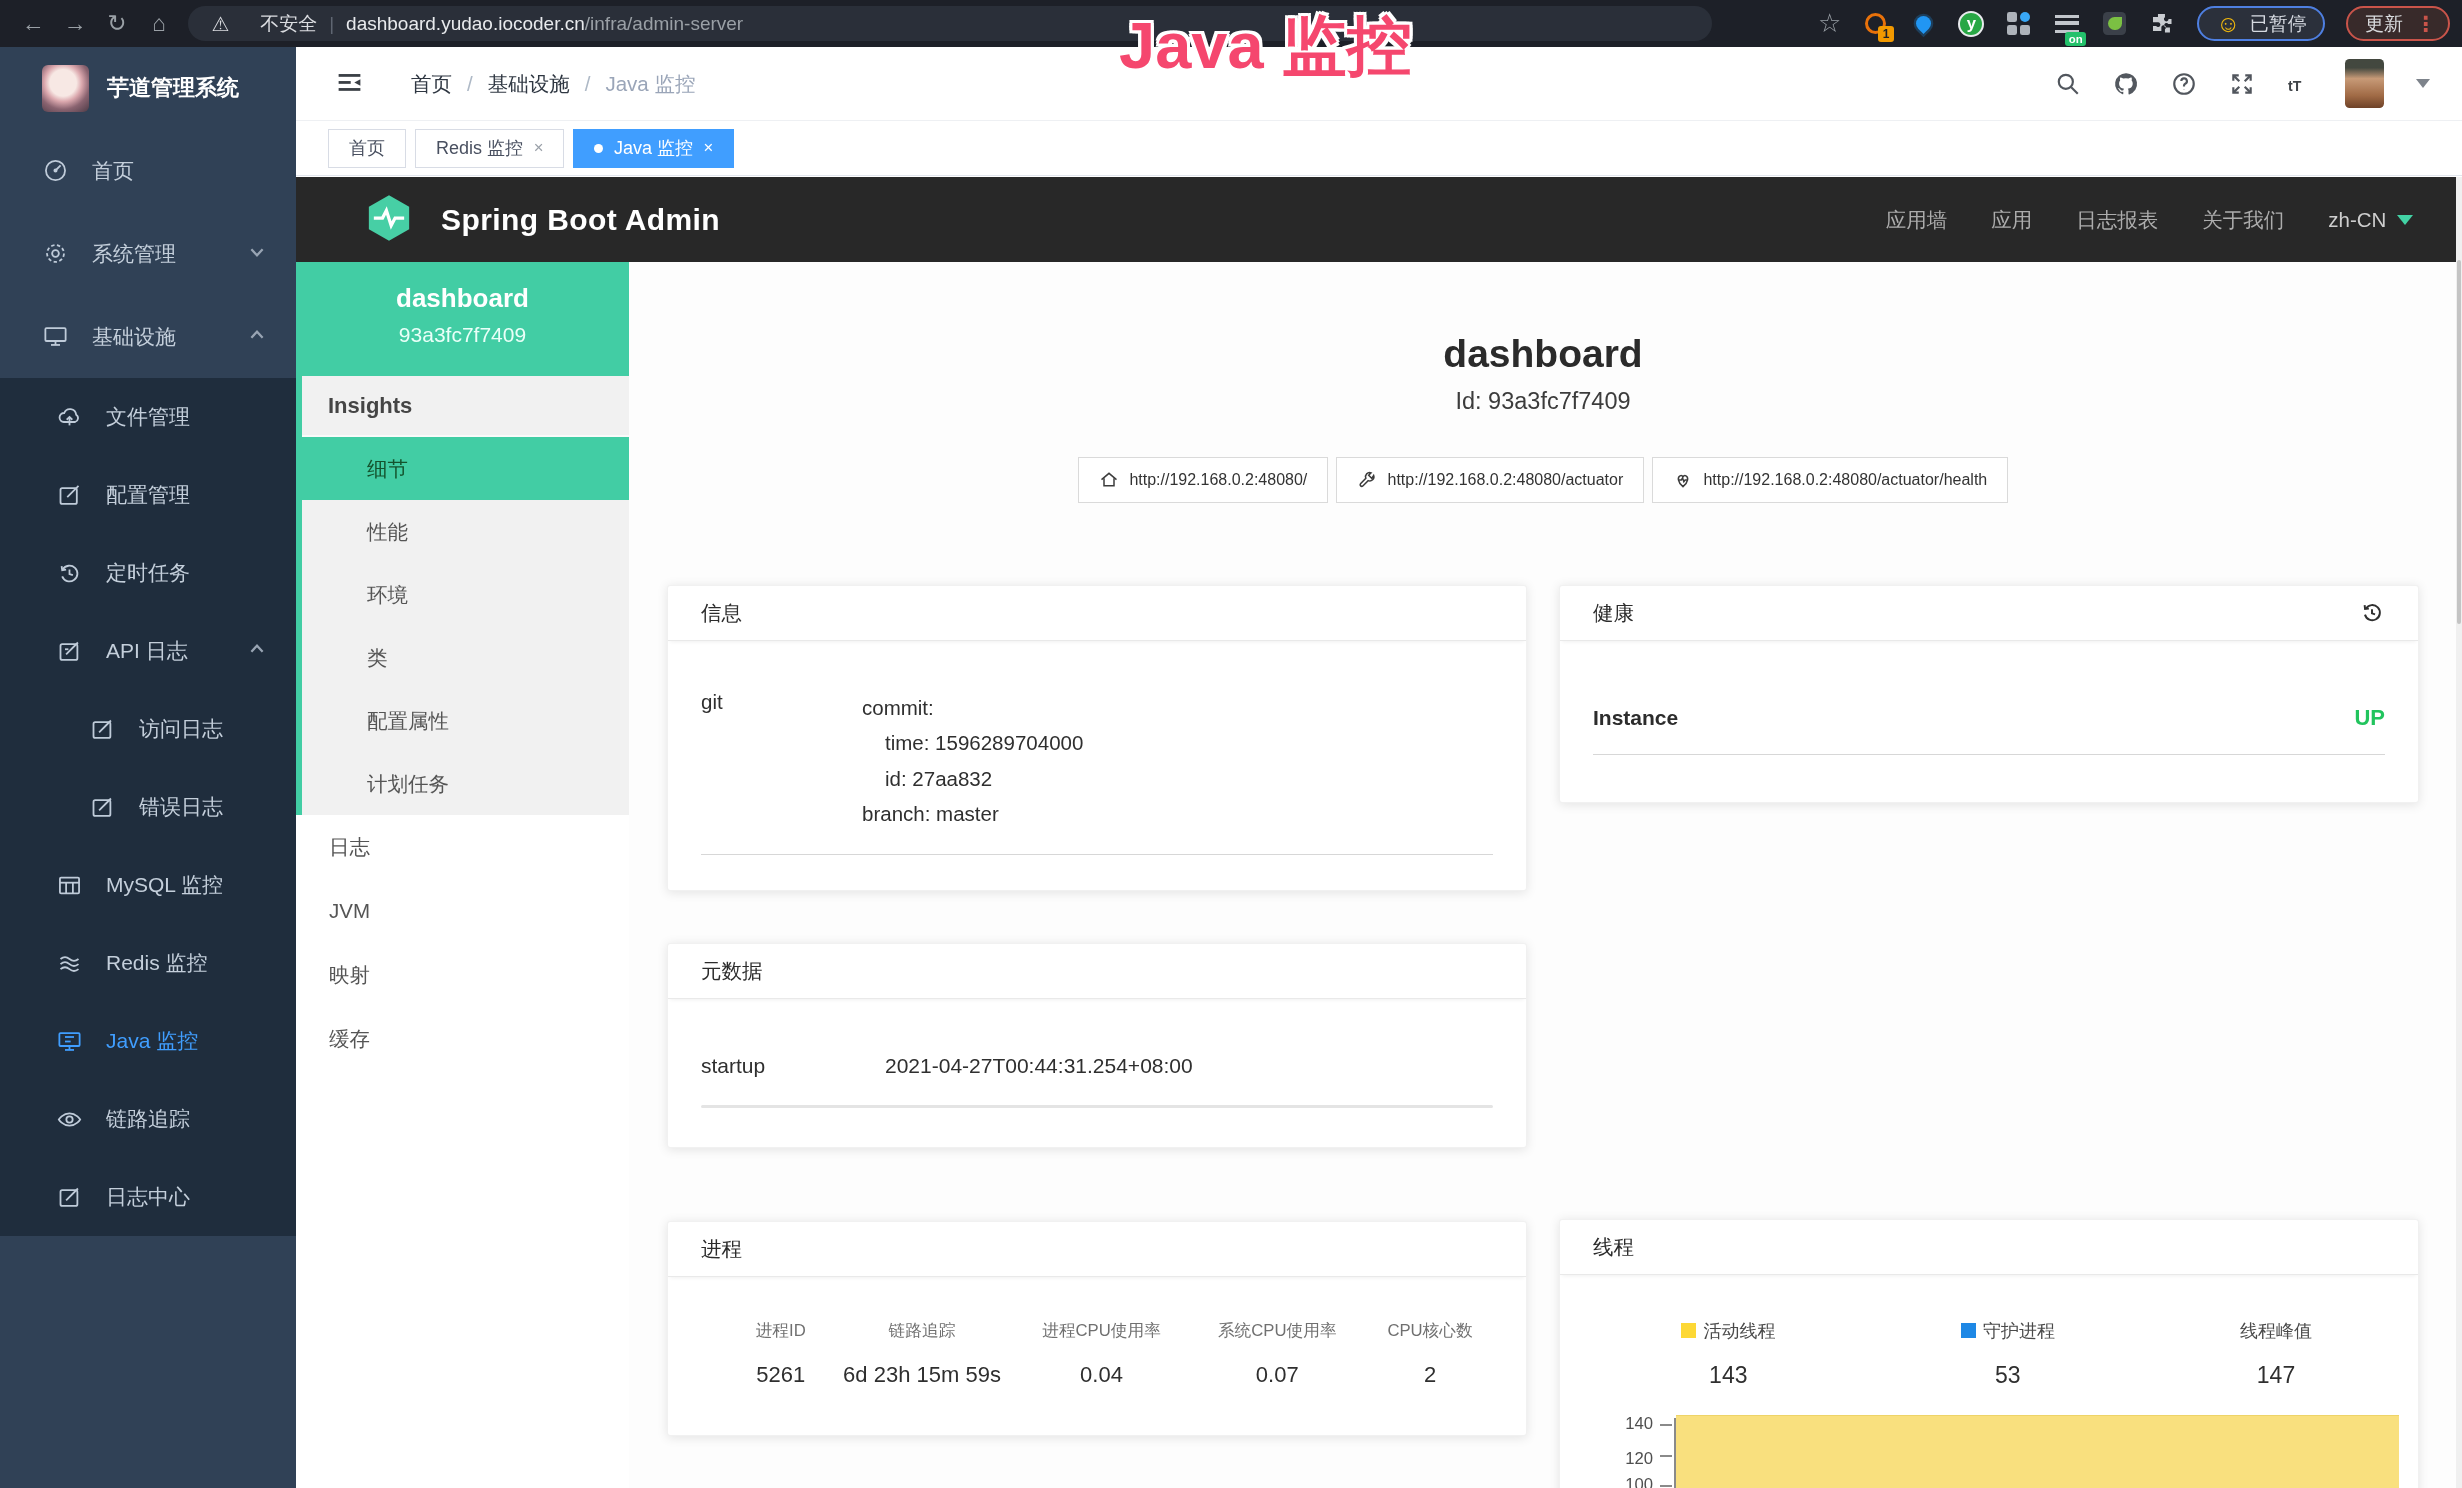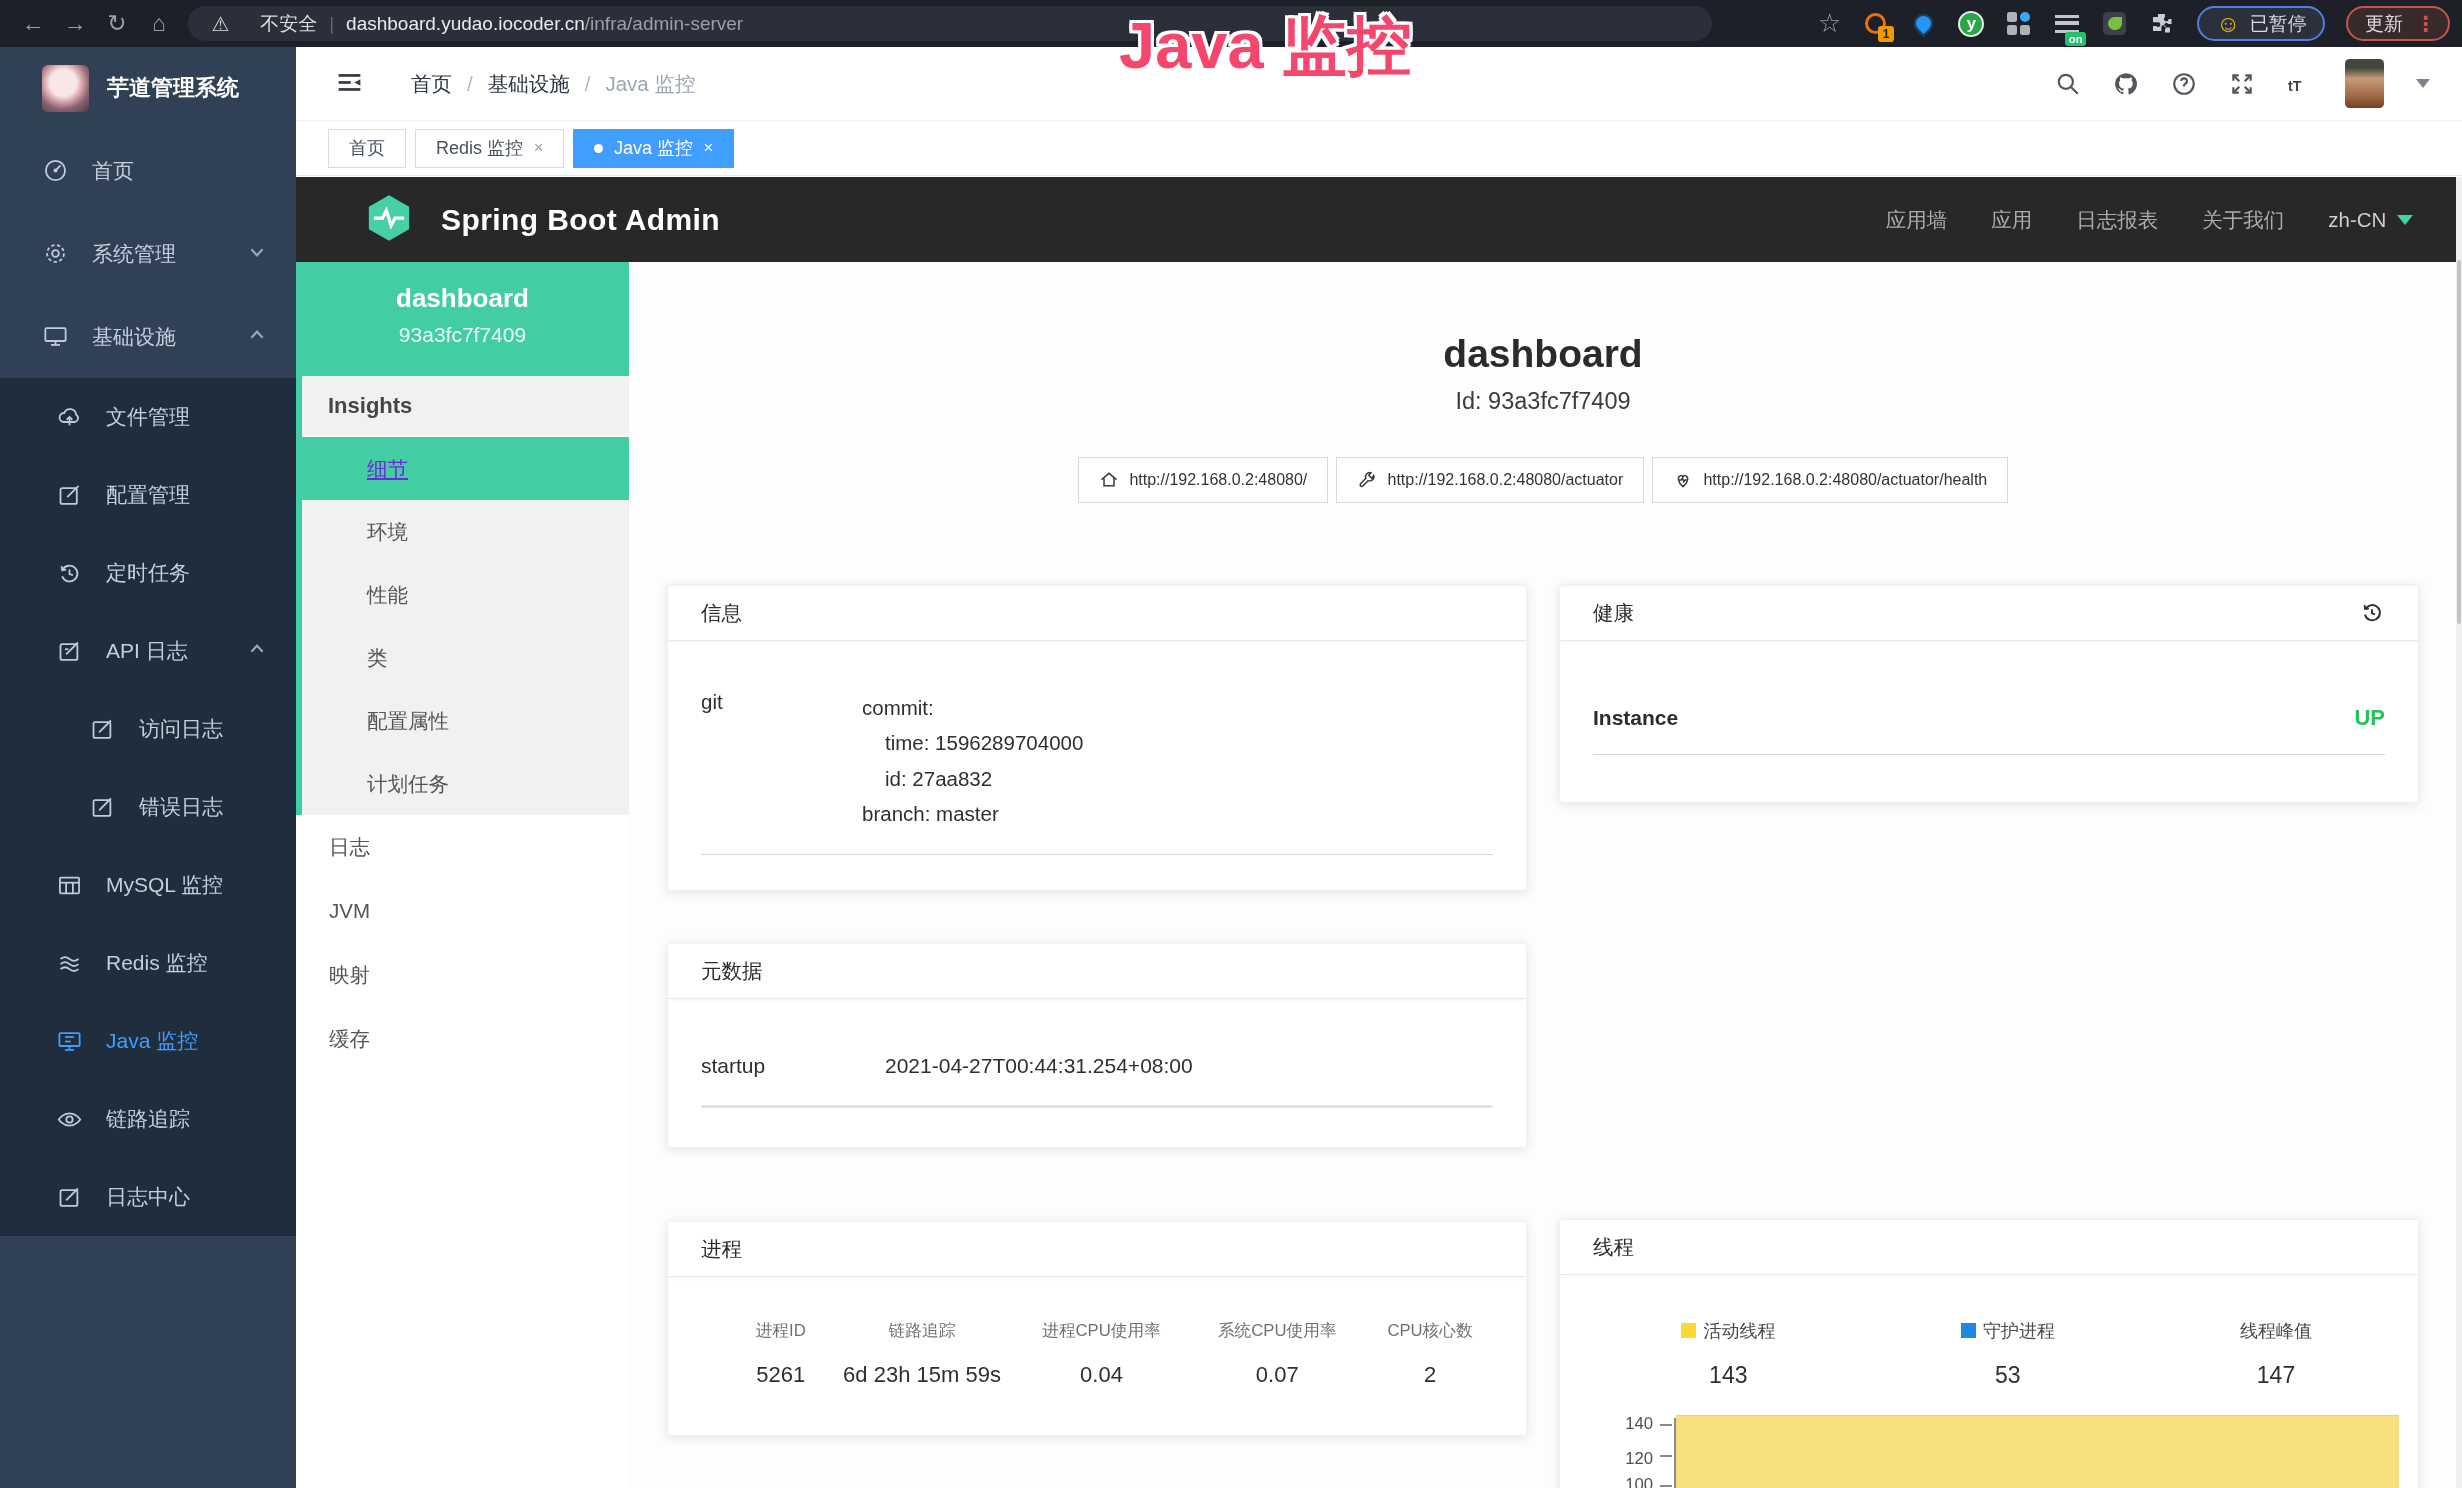--- a/index.html
+++ b/index.html
@@ -101,21 +101,21 @@
   .sba-side { position:absolute; left:296px; top:262px; width:334px; bottom:0; background:#fff;
               border-right:0.8px solid #ececec; }
   .inst-head { height:114px; background:#42cda4; color:#fff; text-align:center; padding-top:21px; }
   .inst-name { font-size:26px; font-weight:bold; }
   .inst-id { font-size:21px; margin-top:9px; color:#e9fff8; }
   .insights { border-left:6px solid #42cda4; background:#f1f1f1; }
   .insights-title { height:61px; display:flex; align-items:center; padding-left:26px; font-size:22px;
                     font-weight:bold; color:#454545; border-bottom:2.3px solid #fafafa; }
   .ins-item { height:63px; display:flex; align-items:center; padding-left:65px; font-size:20.5px;
               color:#555; cursor:pointer; }
-  .ins-item.active { background:#42cda4; color:#6d28d9;text-decoration:underline; }
+  .ins-item.active { background:#42cda4; color:#14532d; }
   .root-item { height:64px; display:flex; align-items:center; padding-left:33px; font-size:20.5px;
                color:#555; background:#fff; cursor:pointer; }
 
   
   .sba-content { position:absolute; left:629px; top:262px; right:0; bottom:-303px; background:#fdfdfd;
                  padding:0 43px 0 38px; }
   .page-title { margin-top:70px; text-align:center; font-size:39px; font-weight:bold; color:#2b2b2b; }
   .page-id { margin-top:12px; text-align:center; font-size:23.5px; color:#3c3c3c; }
   .endpoints { margin-top:42px; display:flex; justify-content:center; gap:7.6px; }
   .ep { height:46px; border:0.8px solid #dadada; background:#fff; display:inline-flex; align-items:center;
@@ -461,22 +461,22 @@
   </div>
 
   <aside class="sba-side">
     <div class="inst-head">
       <div class="inst-name">dashboard</div>
       <div class="inst-id">93a3fc7f7409</div>
     </div>
     <div class="insights">
       <div class="insights-title">Insights</div>
       <div class="ins-item active">细节</div>
+      <div class="ins-item">性能</div>
       <div class="ins-item">环境</div>
-      <div class="ins-item">性能</div>
       <div class="ins-item">类</div>
       <div class="ins-item">配置属性</div>
       <div class="ins-item">计划任务</div>
     </div>
     <div class="root-item">日志</div>
     <div class="root-item">JVM</div>
     <div class="root-item">映射</div>
     <div class="root-item">缓存</div>
   </aside>
 

